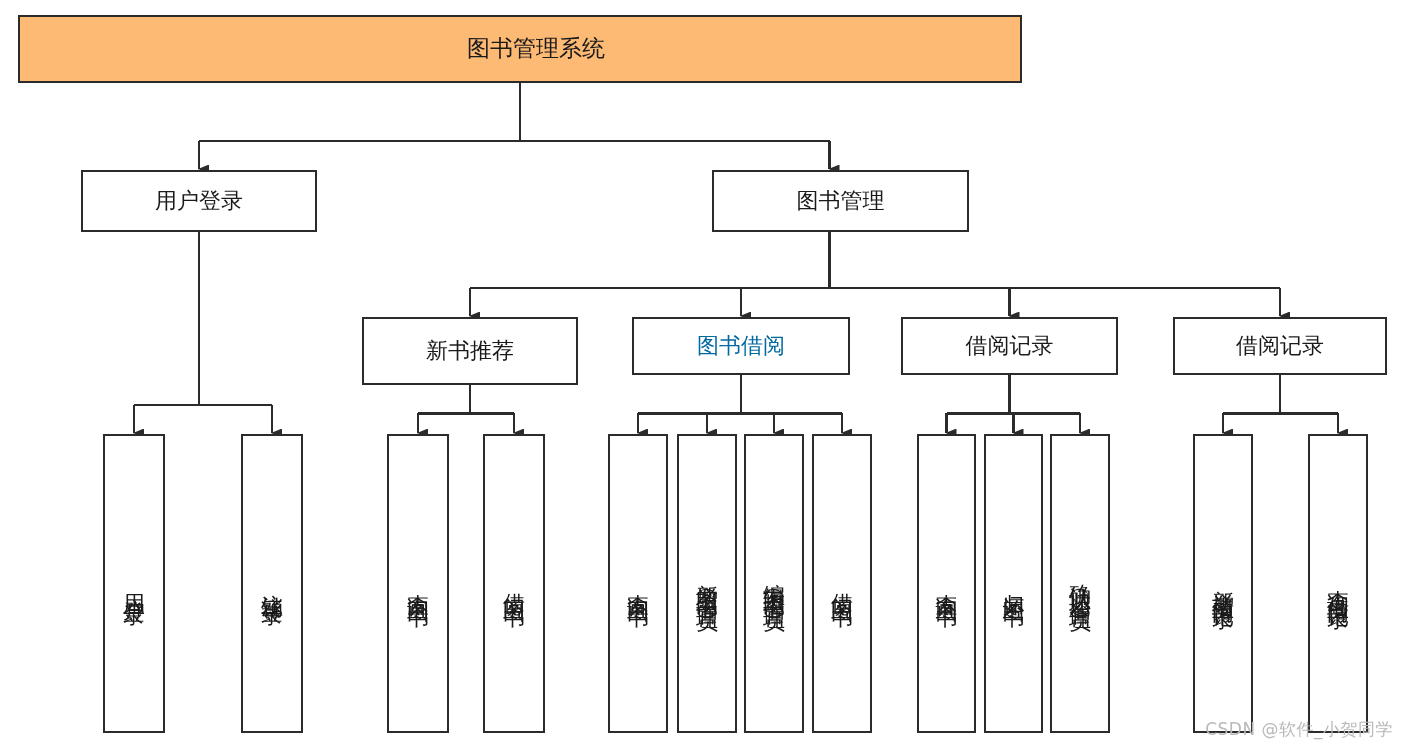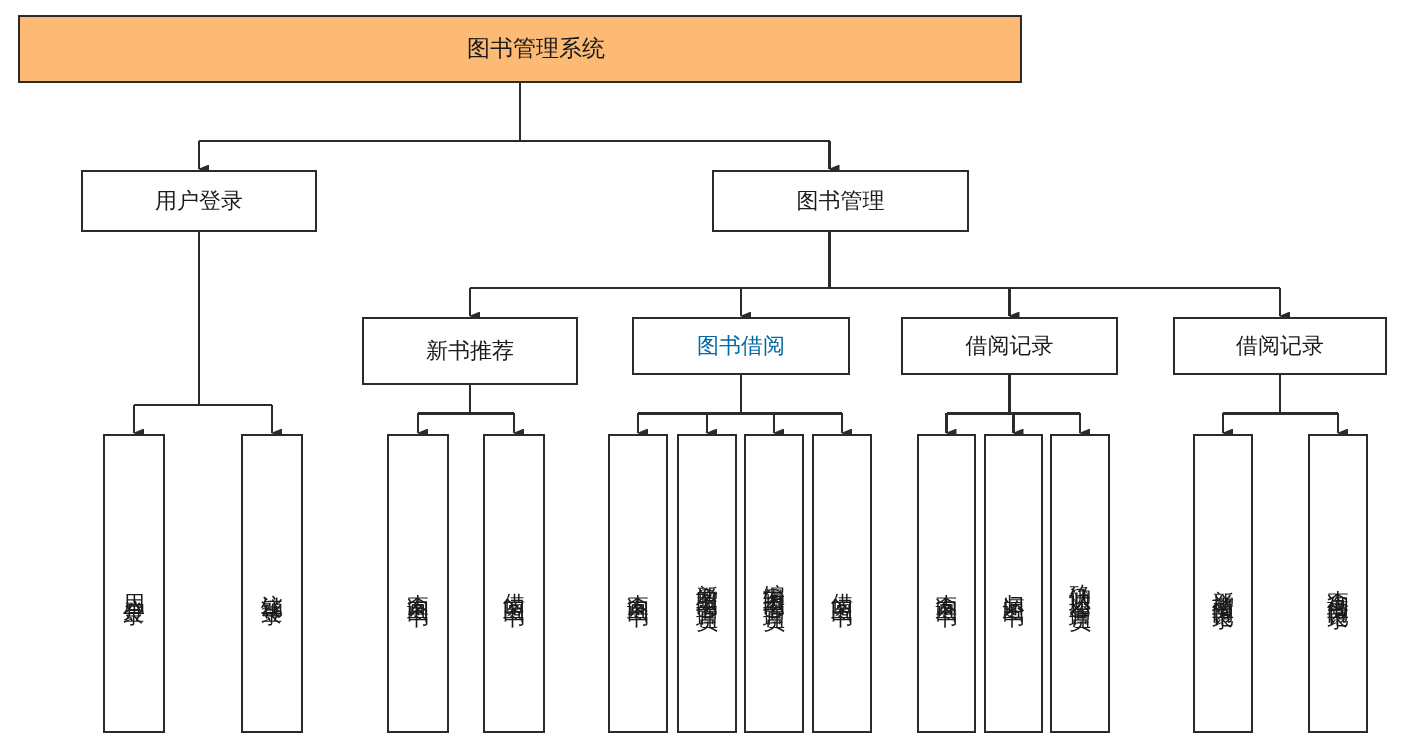--- a/index.html
+++ b/index.html
@@ -175,14 +175,15 @@
         <span class="node-label" style="color: rgb(26, 26, 26);">确认归还（管理员）</span>
       </div>
       <div class="node vertical" style="left: 1193px; top: 434px; width: 60px; height: 299px; border-color: rgb(43, 43, 43); background: rgb(255, 255, 255);">
         <span class="node-label" style="color: rgb(26, 26, 26);">新增借阅记录</span>
       </div>
       <div class="node vertical" style="left: 1308px; top: 434px; width: 60px; height: 299px; border-color: rgb(43, 43, 43); background: rgb(255, 255, 255);">
         <span class="node-label" style="color: rgb(26, 26, 26);">查询借阅记录</span>
       </div>
     </div>
 
+  <div id="watermark">CSDN @软件_小贺同学</div>
 
 </div>
 
 </body></html>

